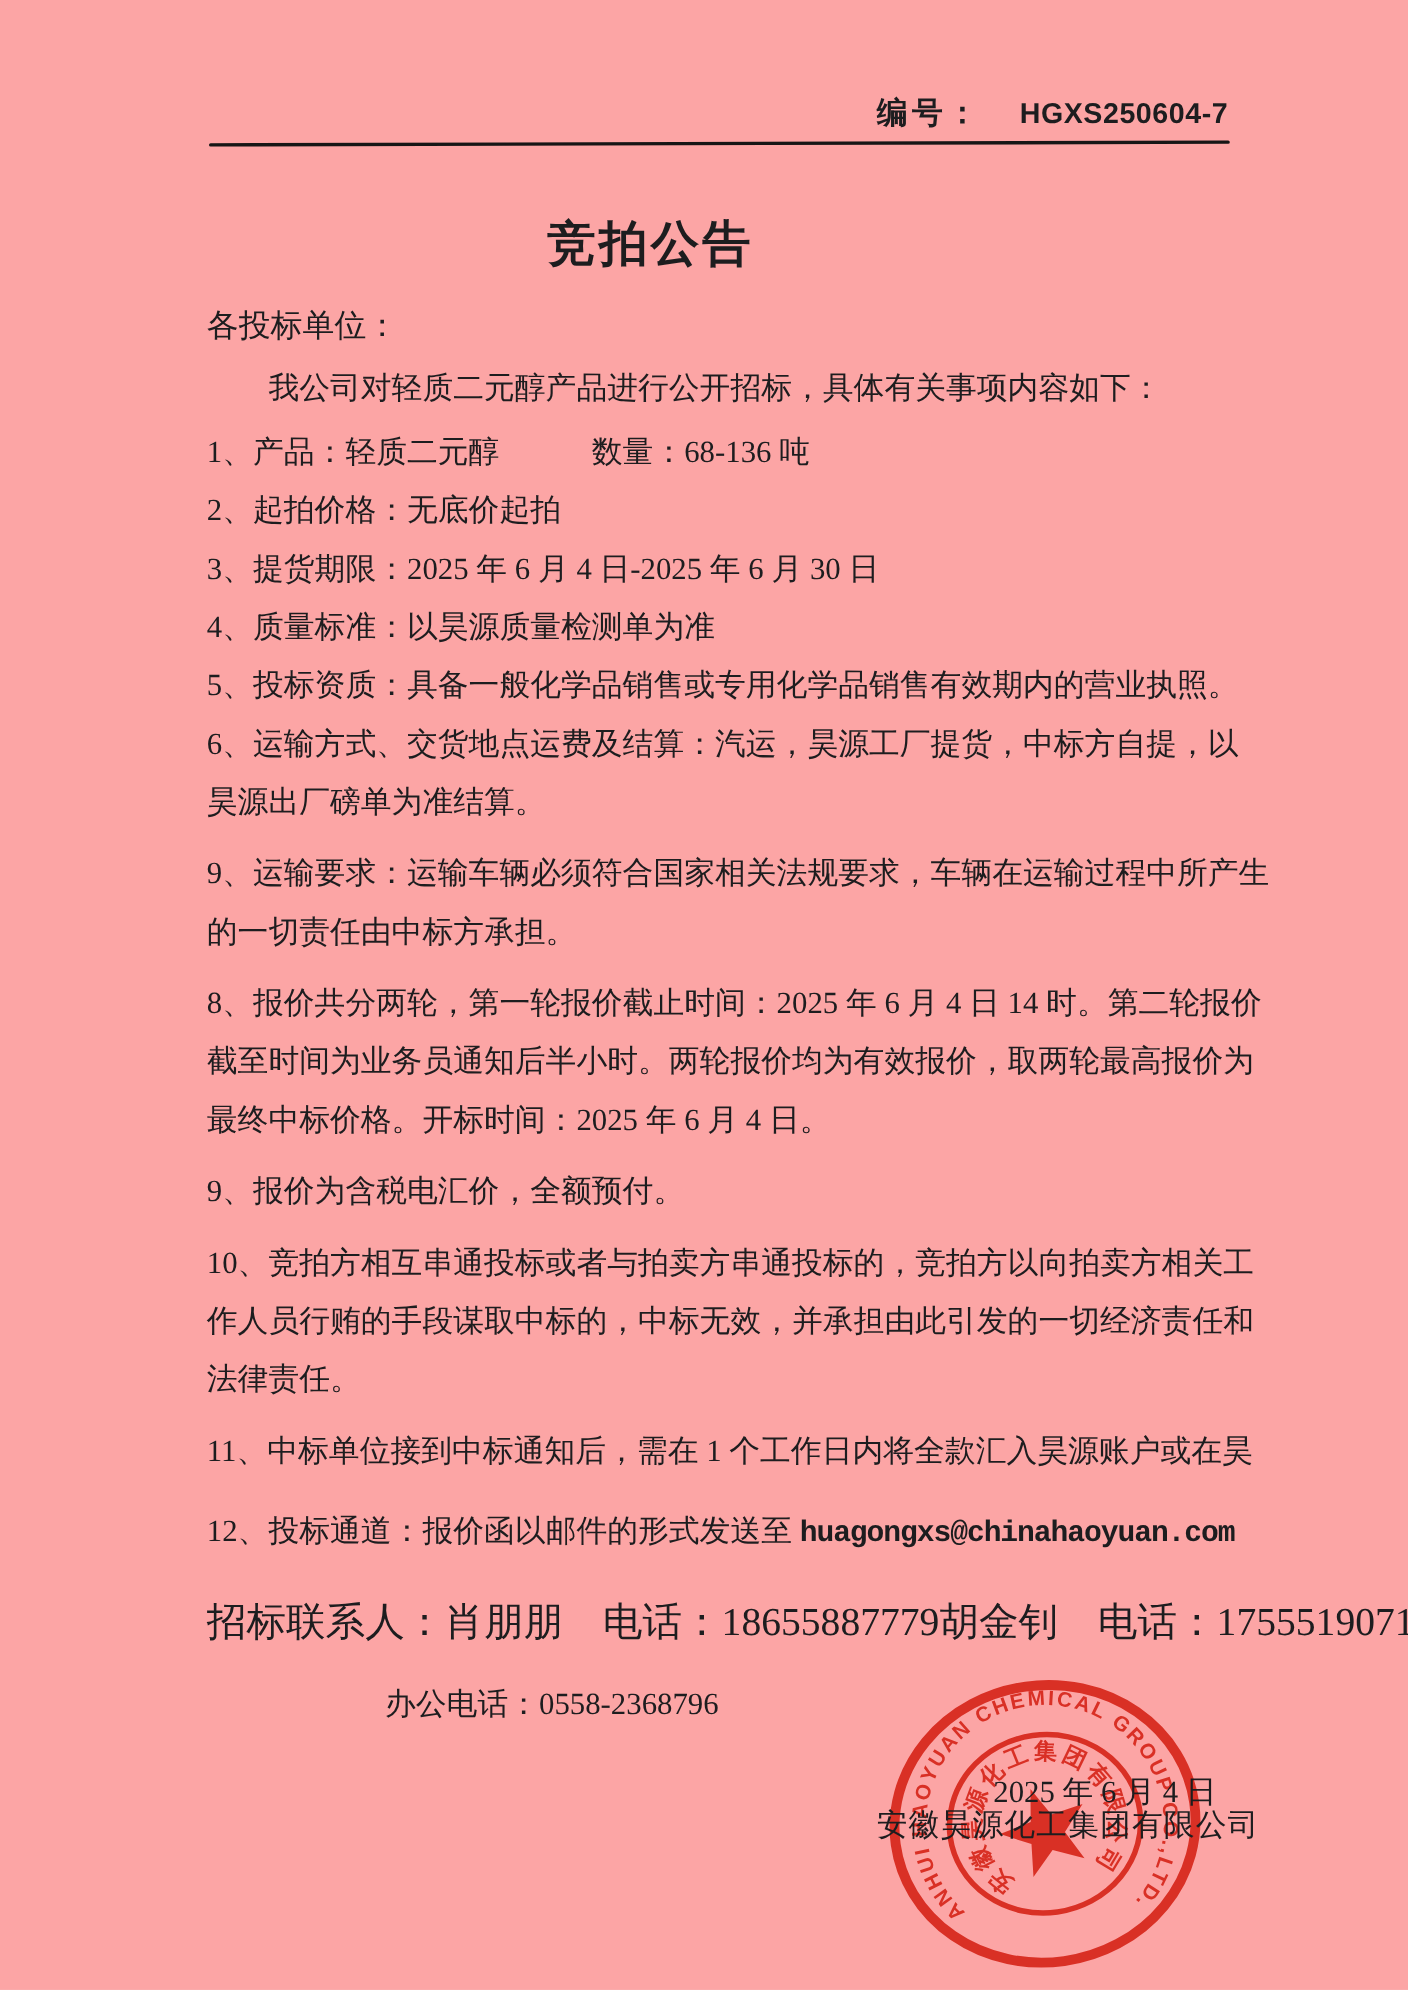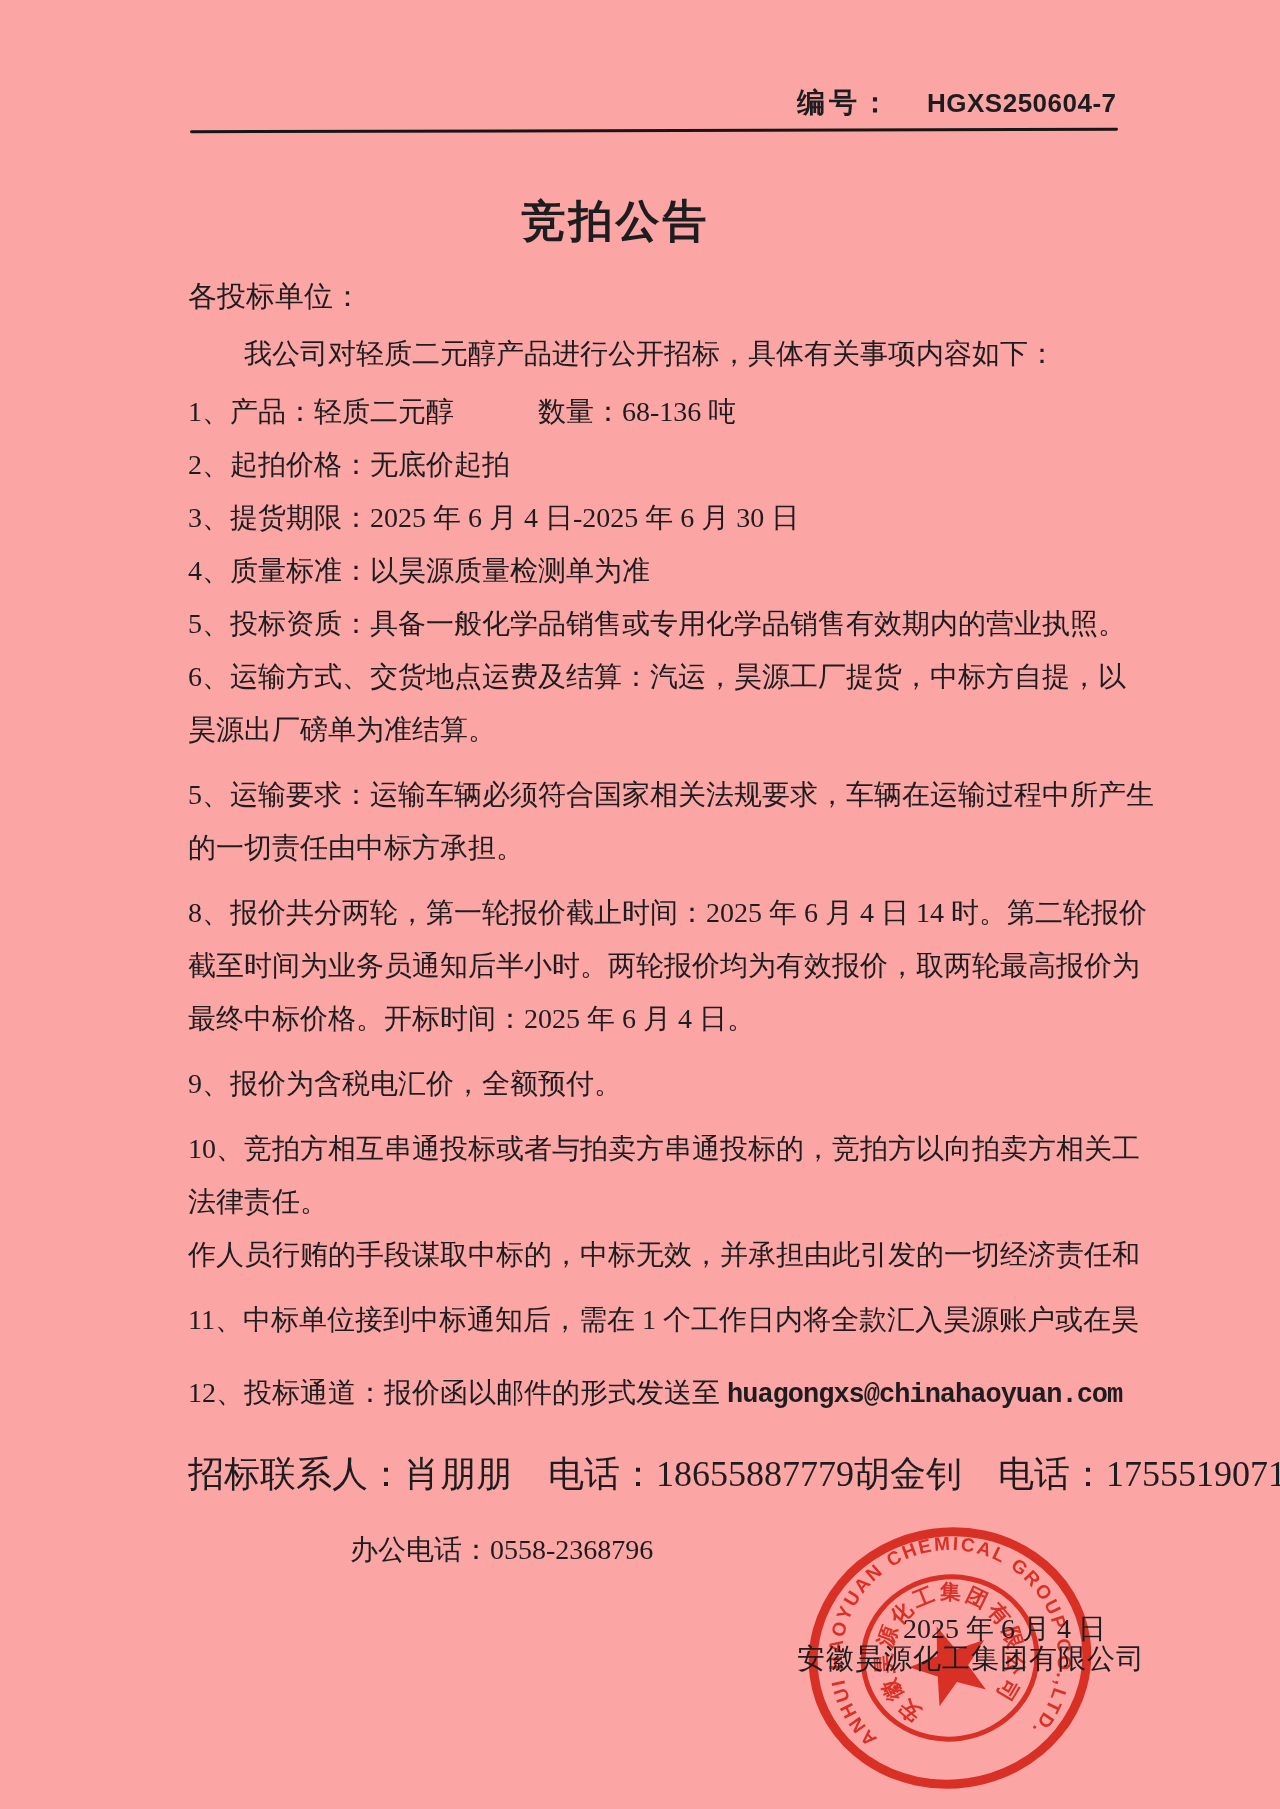--- a/index.html
+++ b/index.html
@@ -17,21 +17,21 @@
   .ref-number{
     font-family:"Liberation Sans","DejaVu Sans",sans-serif;
     font-size:26px;font-weight:bold;letter-spacing:.5px;margin-left:34px;
   }
   .head-rule{
     position:absolute;top:129px;left:190px;width:928px;height:3px;
     background:#161616;border-radius:2px;transform:rotate(-.15deg);
   }
   .doc-title{
     position:absolute;top:192px;left:0;width:1183px;
-    text-align:center;font-size:44px;font-weight:bold;letter-spacing:3px;margin-left:24px;
+    text-align:center;font-size:44px;font-weight:bold;letter-spacing:3px;
   }
   
   .content{position:absolute;top:277px;left:188px;width:932px;}
   .salutation{font-size:29px;line-height:38px;margin:0;}
   .intro{font-size:28px;line-height:38px;margin:20px 0 0 0;text-indent:56px;}
   .paras{margin-top:12px;}
   .bodyline{font-size:28px;line-height:53px;margin:0;white-space:nowrap;}
   .gap{margin-top:12px;}
   .gap-lg{margin-top:20px;text-align:right;}
   .email{
@@ -73,29 +73,29 @@
     <p class="intro">我公司对轻质二元醇产品进行公开招标，具体有关事项内容如下：</p>
 
     <div class="paras">
       <p class="bodyline">1、产品：轻质二元醇　　　数量：68-136 吨</p>
       <p class="bodyline">2、起拍价格：无底价起拍</p>
       <p class="bodyline">3、提货期限：2025 年 6 月 4 日-2025 年 6 月 30 日</p>
       <p class="bodyline">4、质量标准：以昊源质量检测单为准</p>
       <p class="bodyline">5、投标资质：具备一般化学品销售或专用化学品销售有效期内的营业执照。</p>
       <p class="bodyline">6、运输方式、交货地点运费及结算：汽运，昊源工厂提货，中标方自提，以</p>
       <p class="bodyline">昊源出厂磅单为准结算。</p>
-      <p class="bodyline gap">5、运输要求：运输车辆必须符合国家相关法规要求，车辆在运输过程中所产生</p>
+      <p class="bodyline gap">9、运输要求：运输车辆必须符合国家相关法规要求，车辆在运输过程中所产生</p>
       <p class="bodyline">的一切责任由中标方承担。</p>
       <p class="bodyline gap">8、报价共分两轮，第一轮报价截止时间：2025 年 6 月 4 日 14 时。第二轮报价</p>
       <p class="bodyline">截至时间为业务员通知后半小时。两轮报价均为有效报价，取两轮最高报价为</p>
       <p class="bodyline">最终中标价格。开标时间：2025 年 6 月 4 日。</p>
       <p class="bodyline gap">9、报价为含税电汇价，全额预付。</p>
       <p class="bodyline gap">10、竞拍方相互串通投标或者与拍卖方串通投标的，竞拍方以向拍卖方相关工</p>
+      <p class="bodyline">作人员行贿的手段谋取中标的，中标无效，并承担由此引发的一切经济责任和</p>
       <p class="bodyline">法律责任。</p>
-      <p class="bodyline">作人员行贿的手段谋取中标的，中标无效，并承担由此引发的一切经济责任和</p>
       <p class="bodyline gap">11、中标单位接到中标通知后，需在 1 个工作日内将全款汇入昊源账户或在昊</p>
       <p class="bodyline gap-lg"><span>12、投标通道：报价函以邮件的形式发送至 </span><span class="email">huagongxs@chinahaoyuan.com</span></p>
     </div>
 
     <div class="contacts-row">
       <span>招标联系人：肖朋朋　电话：18655887779</span>
       <span>胡金钊　电话：17555190715</span>
     </div>
     <p class="office-line">办公电话：0558-2368796</p>
   </div>

